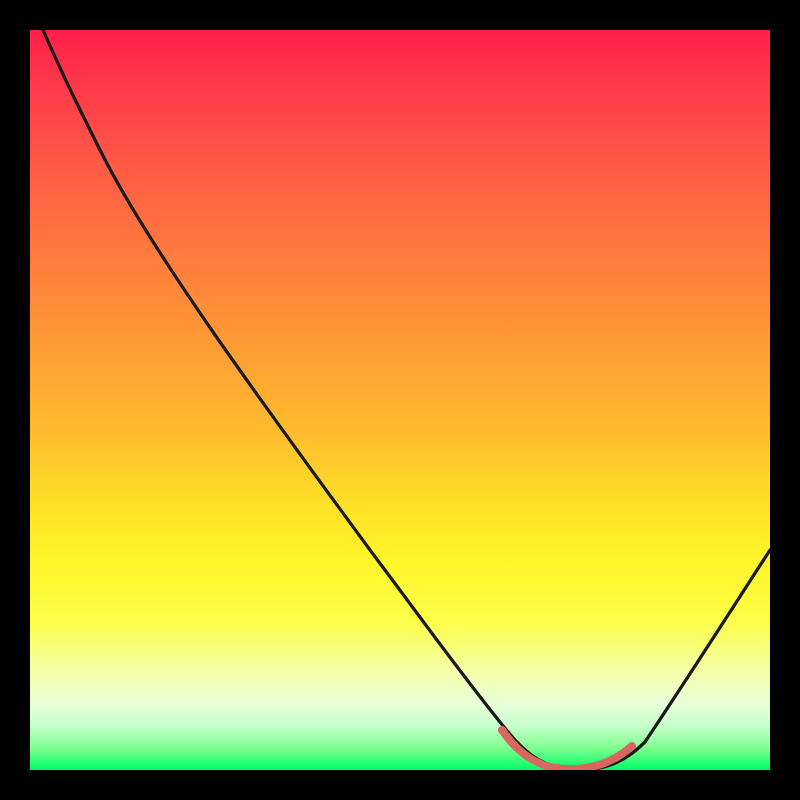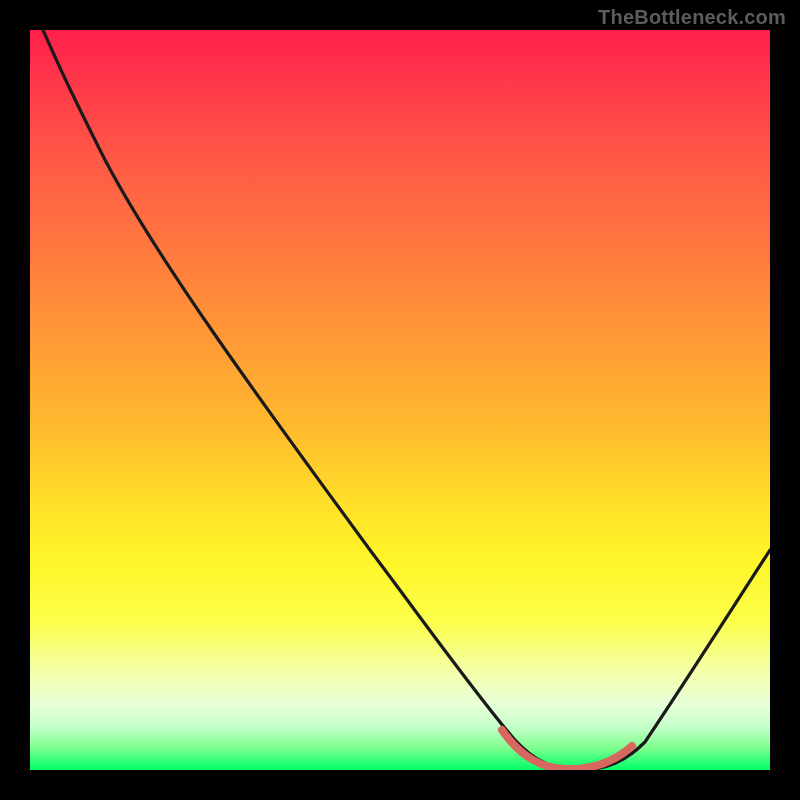--- a/index.html
+++ b/index.html
@@ -79,14 +79,13 @@
                C 505 732, 525 740, 550 740
                C 575 740, 595 732, 615 712
                C 650 660, 695 590, 740 520"></path>
 
       <path fill="none" stroke="#d8675f" stroke-width="8" stroke-linecap="round" d="M 472 700
                C 490 726, 510 738, 535 739
                C 560 740, 582 734, 602 716"></path>
     </svg>
   </div>
 
-  <div class="watermark">TheBottleneck.com</div>
 </div>
 
 </body></html>

